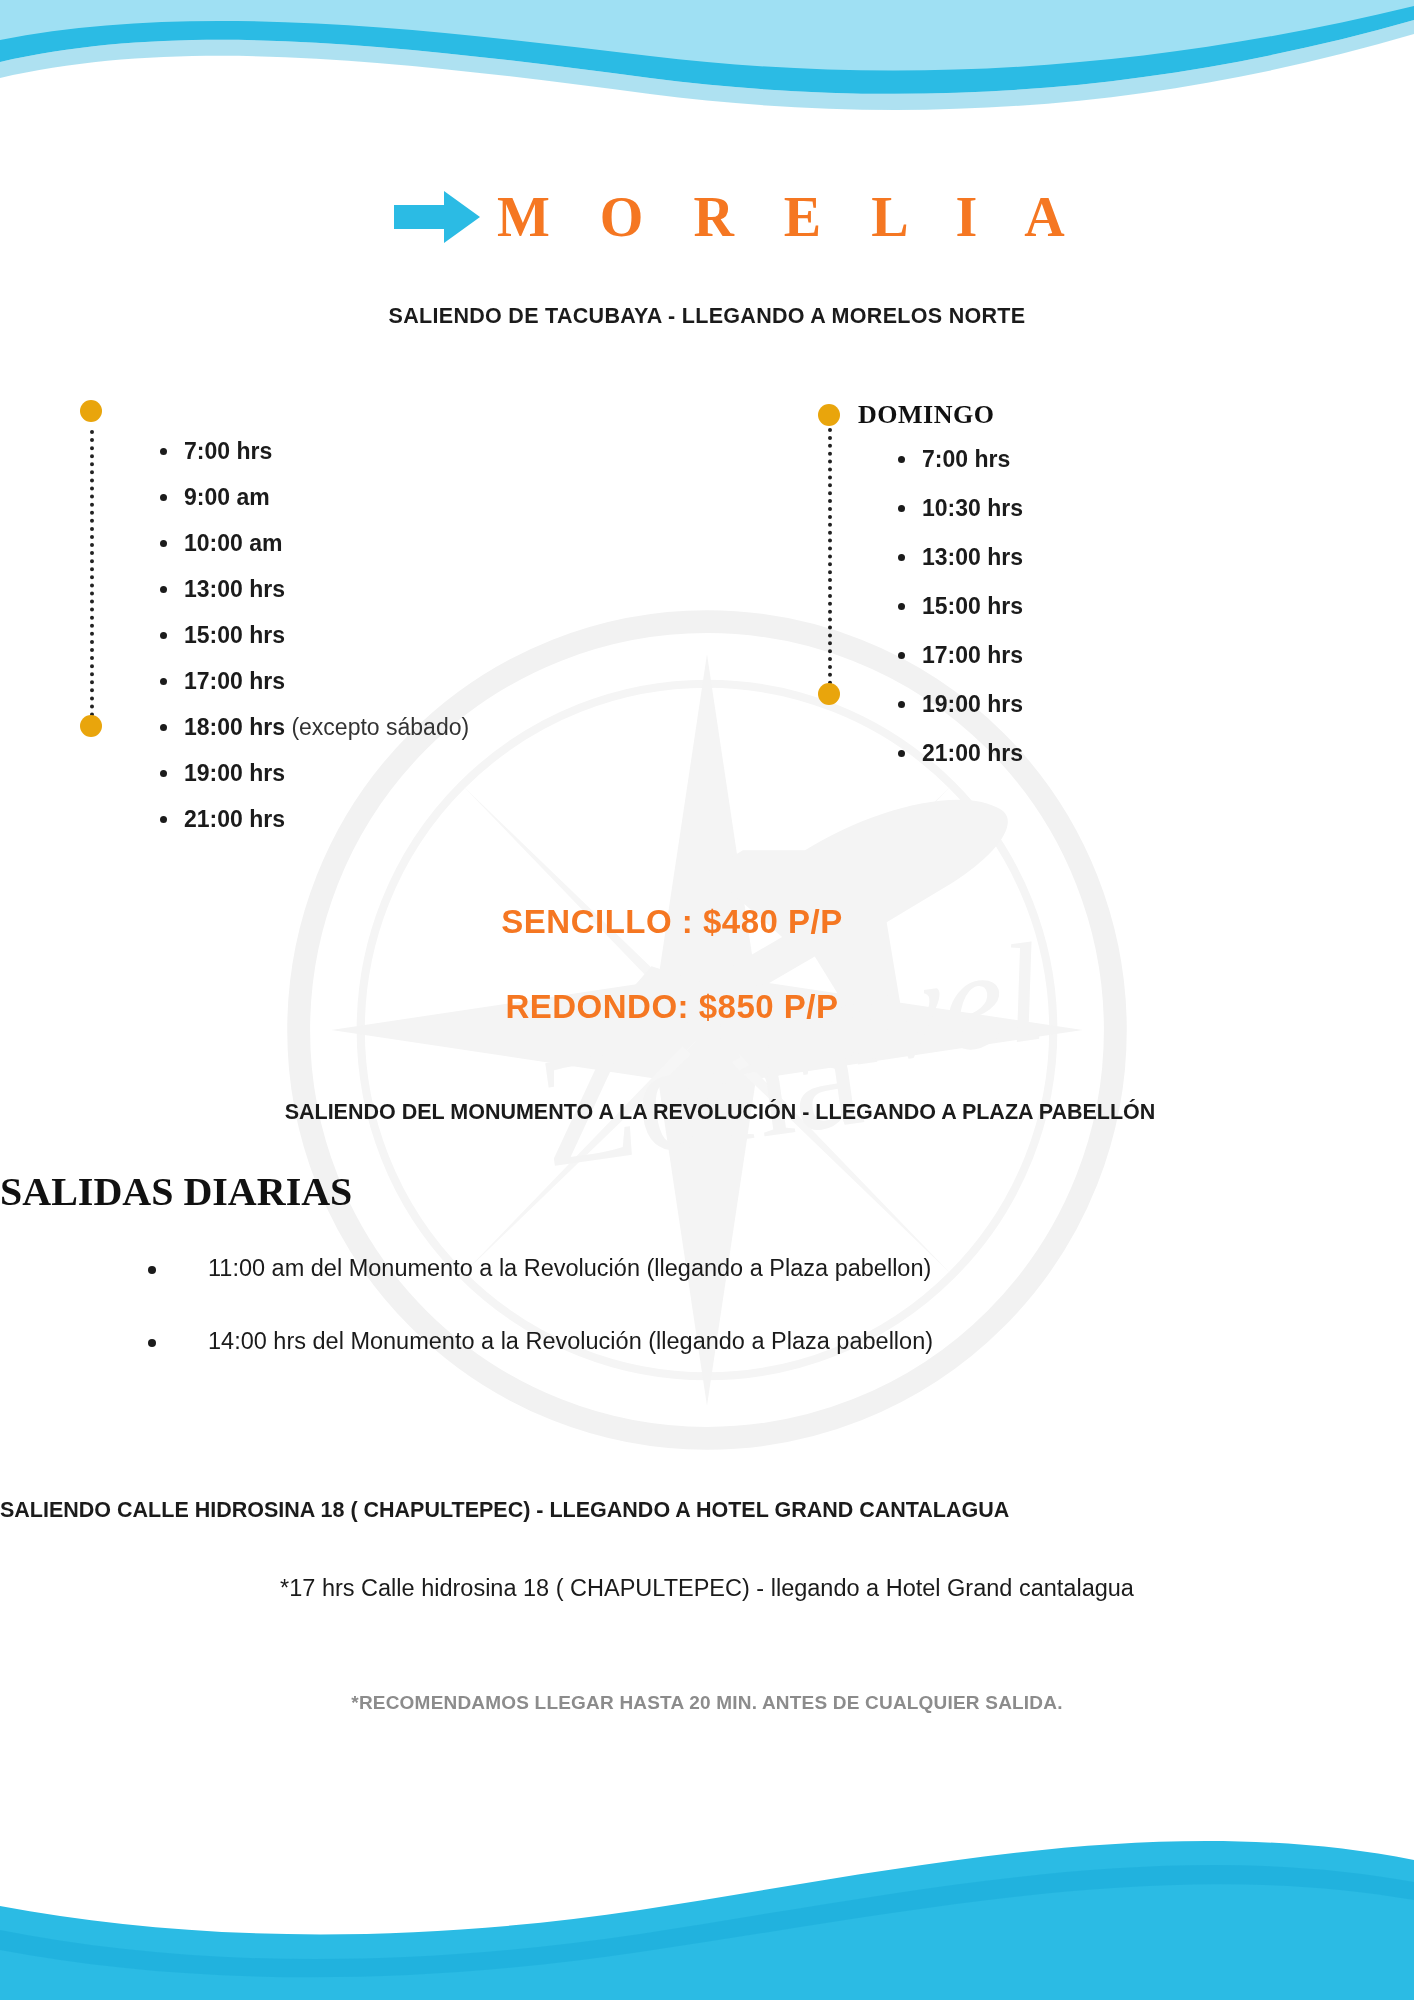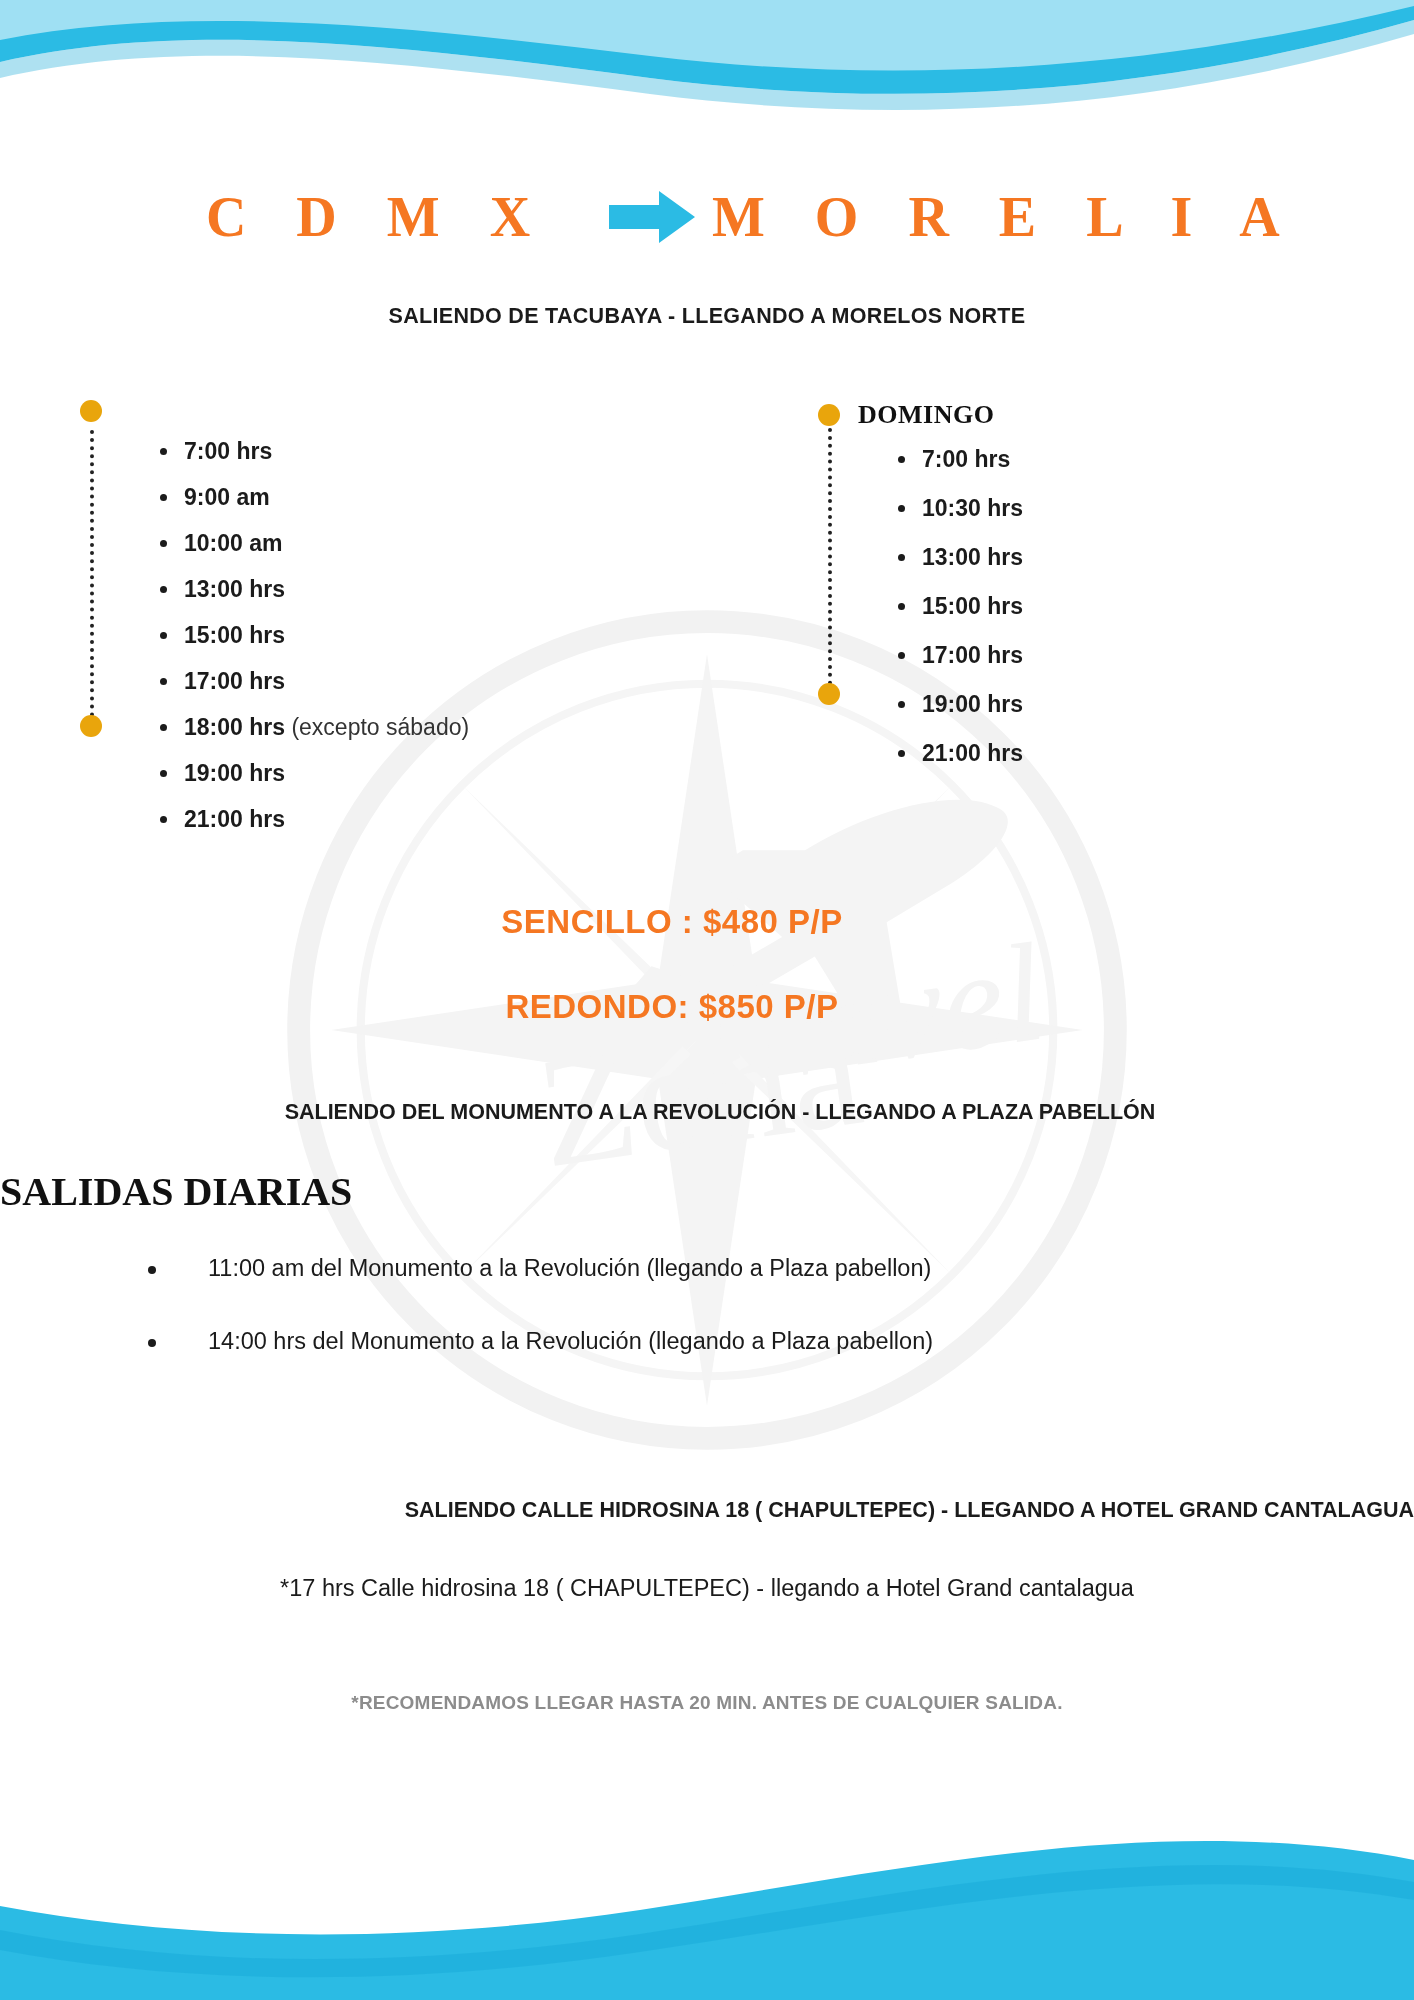--- a/index.html
+++ b/index.html
@@ -195,21 +195,21 @@
     left: 8px; top: 11px;
     width: 8px; height: 8px;
     border-radius: 50%;
     background: #1b1b1b;
   }
   ul.daily li b { font-weight: normal; margin-left: 36px; }
 
   .subtitle-3 {
     position: absolute;
     top: 1498px; left: 0; width: 1414px;
-    text-align: right;
+    text-align: left;
     font-size: 21.5px;
     font-weight: bold;
     color: #1b1b1b;
   }
   .line-3 {
     position: absolute;
     top: 1575px; left: 0; width: 1414px;
     text-align: center;
     font-size: 23.5px;
     color: #1b1b1b;
@@ -249,21 +249,20 @@
     <g fill="#f4f4f4">
       <path d="M360,190 c40,-25 95,-40 120,-25 c12,8 -3,28 -30,45 l-40,24 l10,60 l-22,13 l-32,-52 l-48,28 l2,34 l-18,10 l-16,-36 l-34,-14 l14,-16 l32,10 l48,-28 l-46,-40 l22,-13 Z"></path>
     </g>
     <text x="300" y="370" text-anchor="middle" font-family="Liberation Serif, serif" font-size="96" fill="#f4f4f4" transform="rotate(-8 300 370)">Zona</text>
     <text x="400" y="320" text-anchor="middle" font-family="Liberation Serif, serif" font-style="italic" font-size="86" fill="#f4f4f4" transform="rotate(-8 400 320)">Travel</text>
   </svg>
 
   <div class="content">
 
     <div class="route-row">
-      <div class="route-city left">C D M X</div>
       <div class="arrow-wrap">
         <svg width="90" height="56" viewBox="0 0 90 56">
           <path d="M2,16 L52,16 L52,2 L88,28 L52,54 L52,40 L2,40 Z" fill="#2BBBE4"></path>
         </svg>
       </div>
       <div class="route-city right">M O R E L I A</div>
     </div>
 
     <div class="subtitle-1">SALIENDO DE TACUBAYA - LLEGANDO A MORELOS NORTE</div>
 

